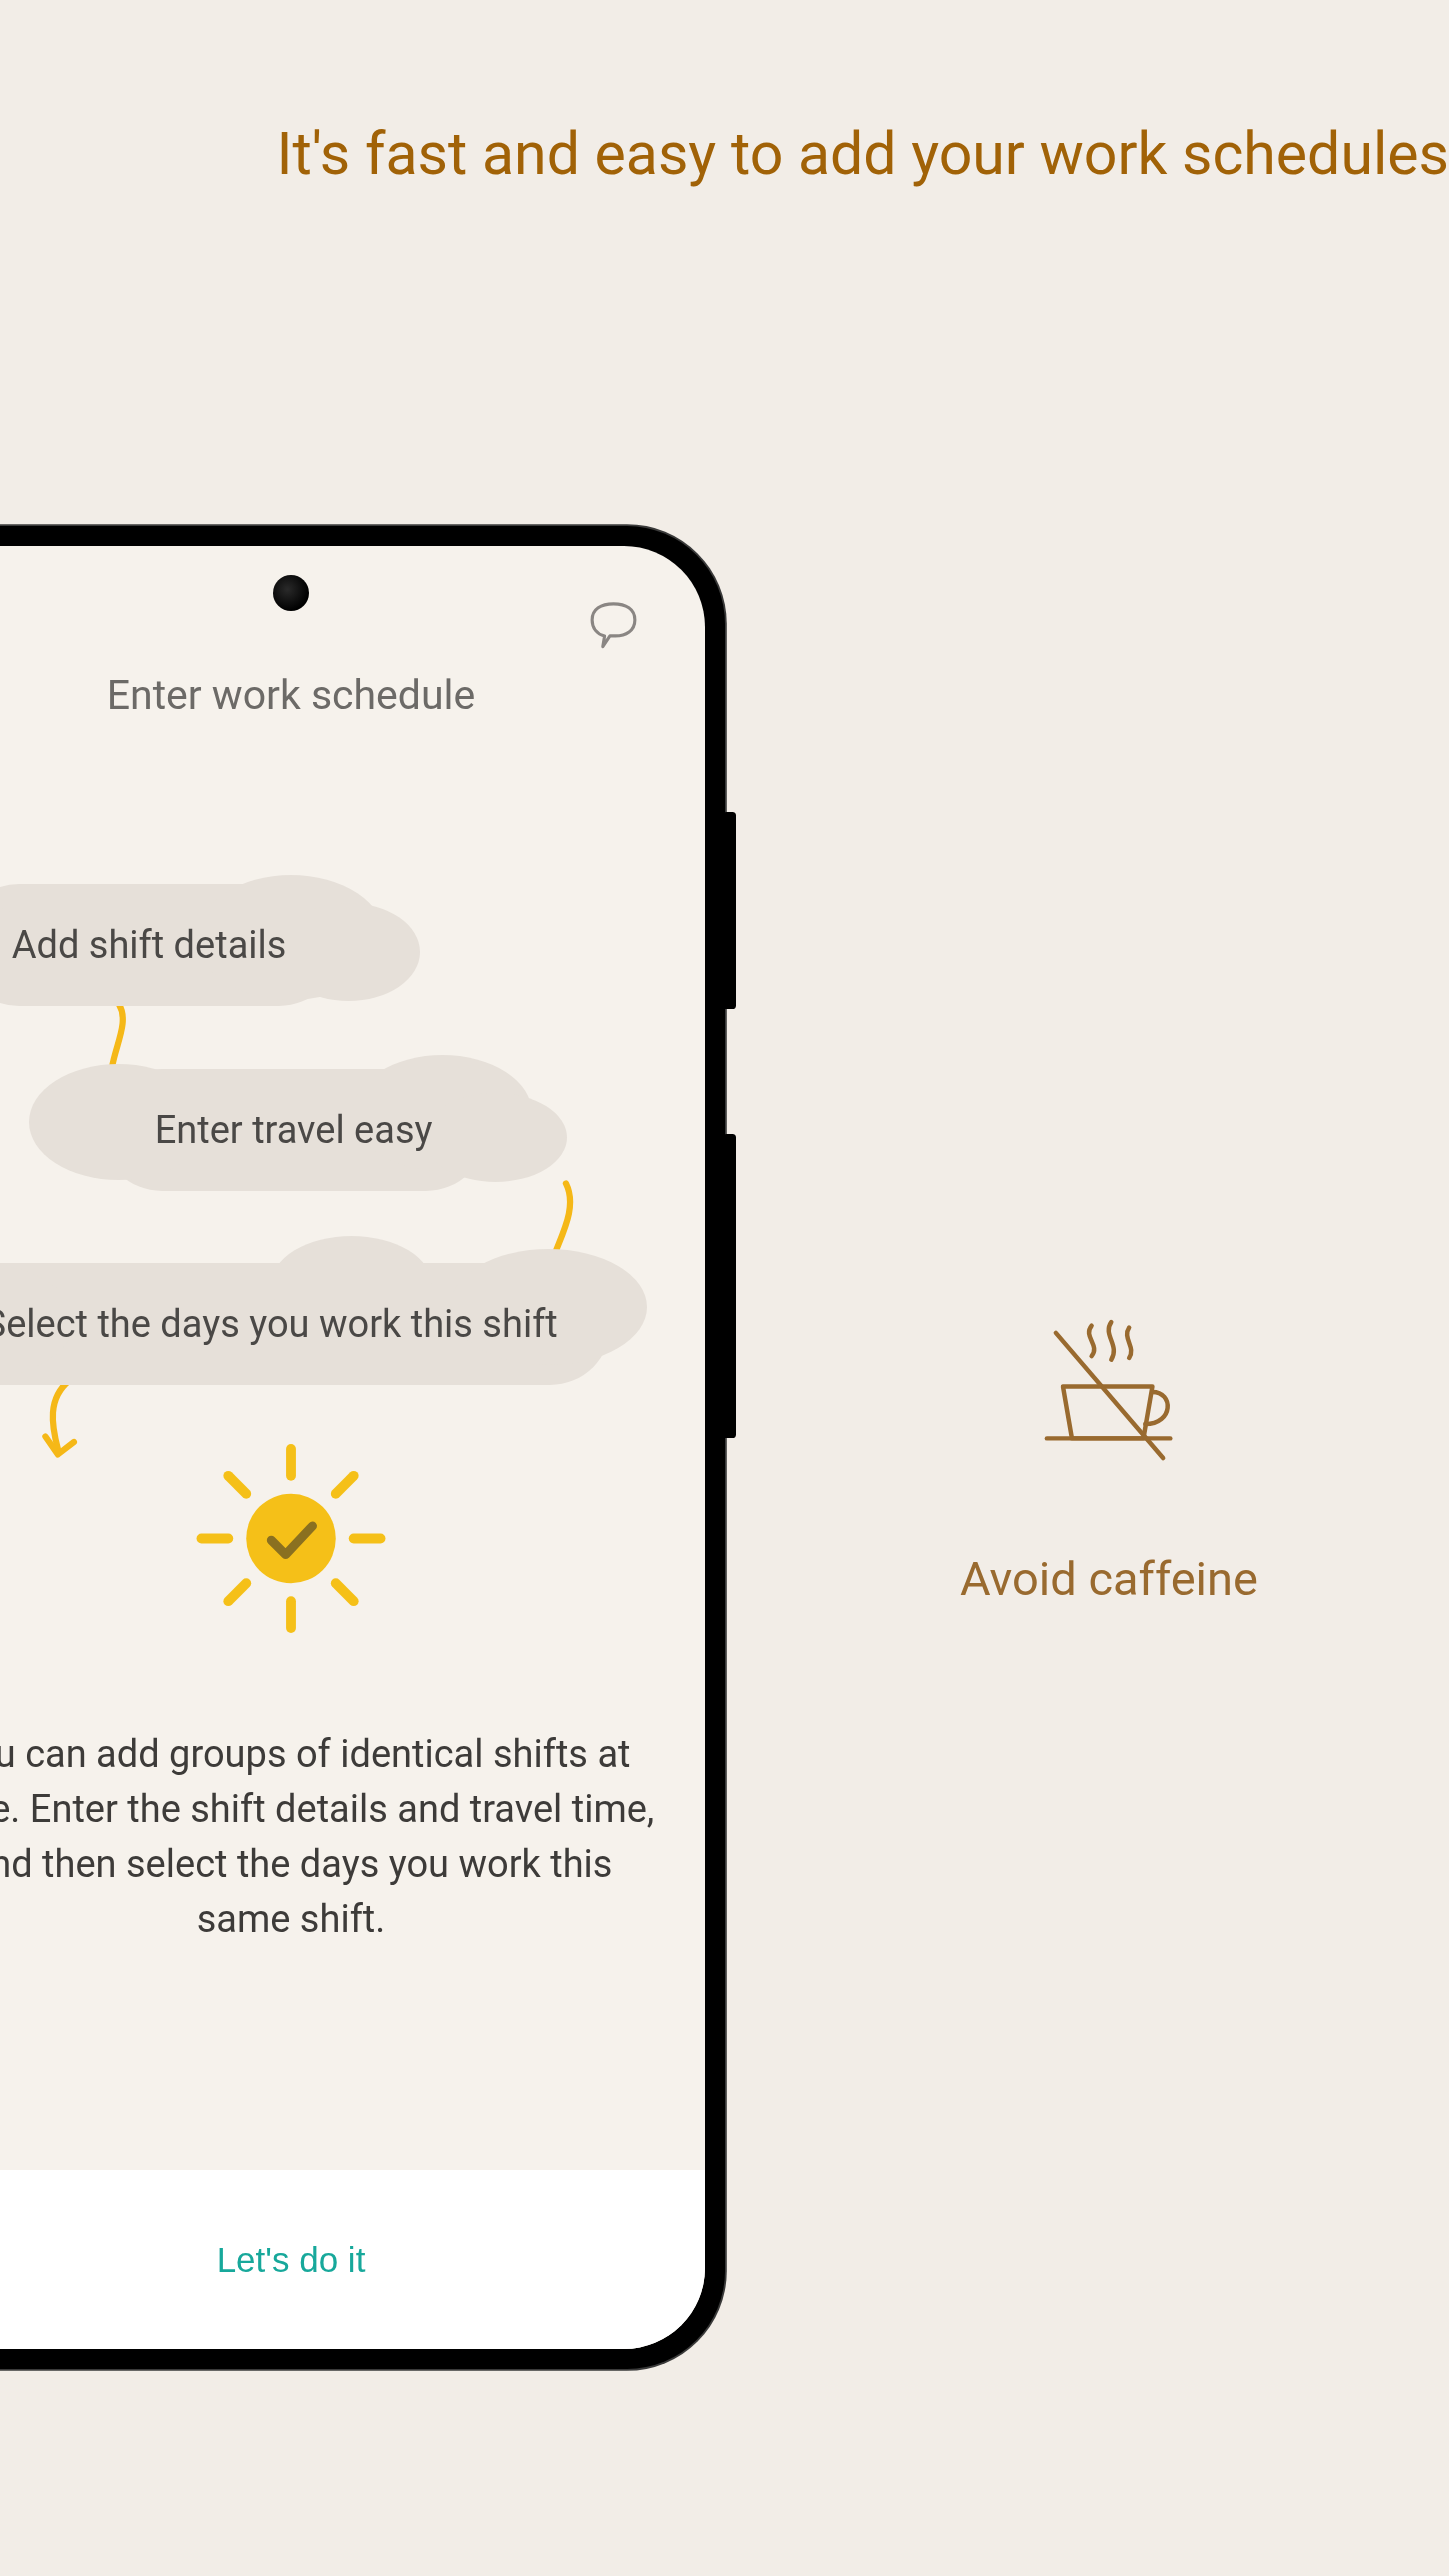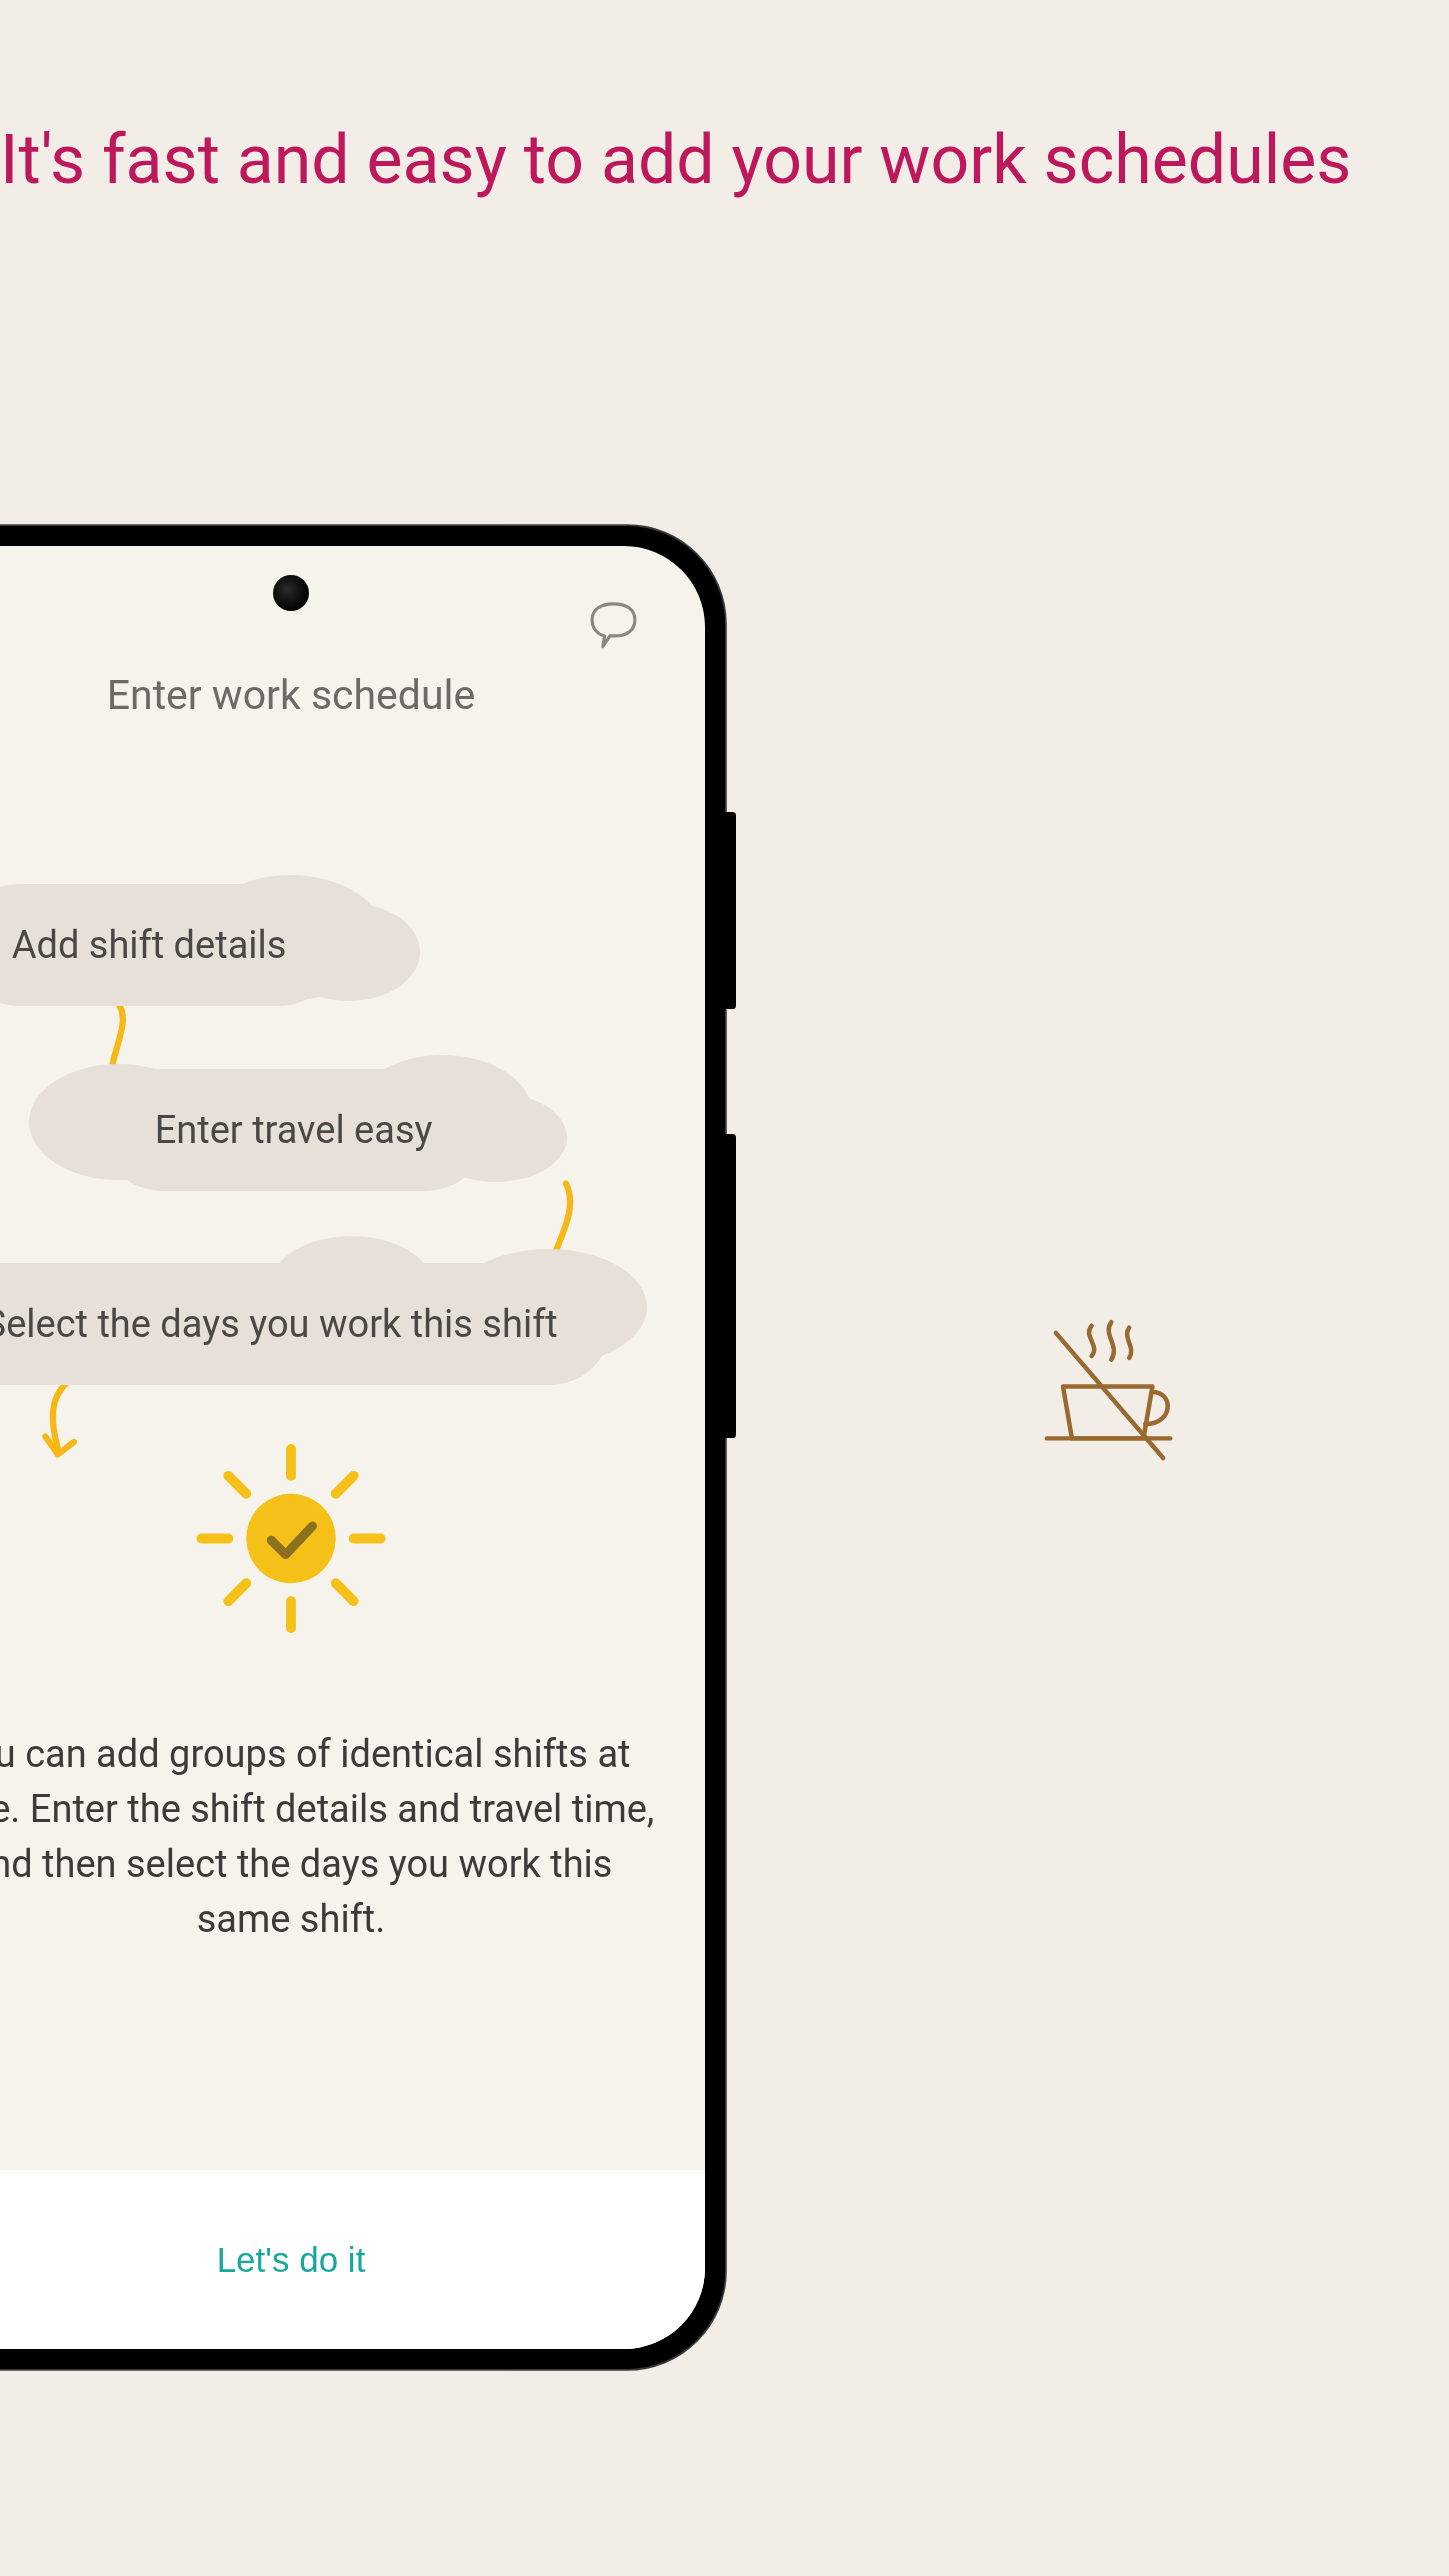--- a/index.html
+++ b/index.html
@@ -11,24 +11,24 @@
     height: 2576px;
     overflow: hidden;
     position: relative;
   }
 
   .headline {
     position: absolute;
     top: 116px;
     left: 0;
     width: 100%;
-    text-align: left;
-    font-size: 68px;
+    text-align: right;
+    font-size: 59px;
     line-height: 1.3;
-    color: #be185d;
+    color: #a16207;
     font-weight: 400;
   }
 
   
   .phone {
     position: absolute;
     top: 526px;
     left: -143px;
     width: 868px;
     height: 1843px;
@@ -277,14 +277,15 @@
         <path d="M38 80 L138 80 L128 138 L48 138 Z"></path>
 
         <line x1="20" y1="138" x2="158" y2="138"></line>
 
         <path d="M138 86 C162 86 162 122 130 122"></path>
 
         <line x1="30" y1="20" x2="150" y2="160"></line>
       </g>
     </svg>
   </div>
+  <div class="tip-label">Avoid caffeine</div>
 </div>
 
 
 </body></html>

